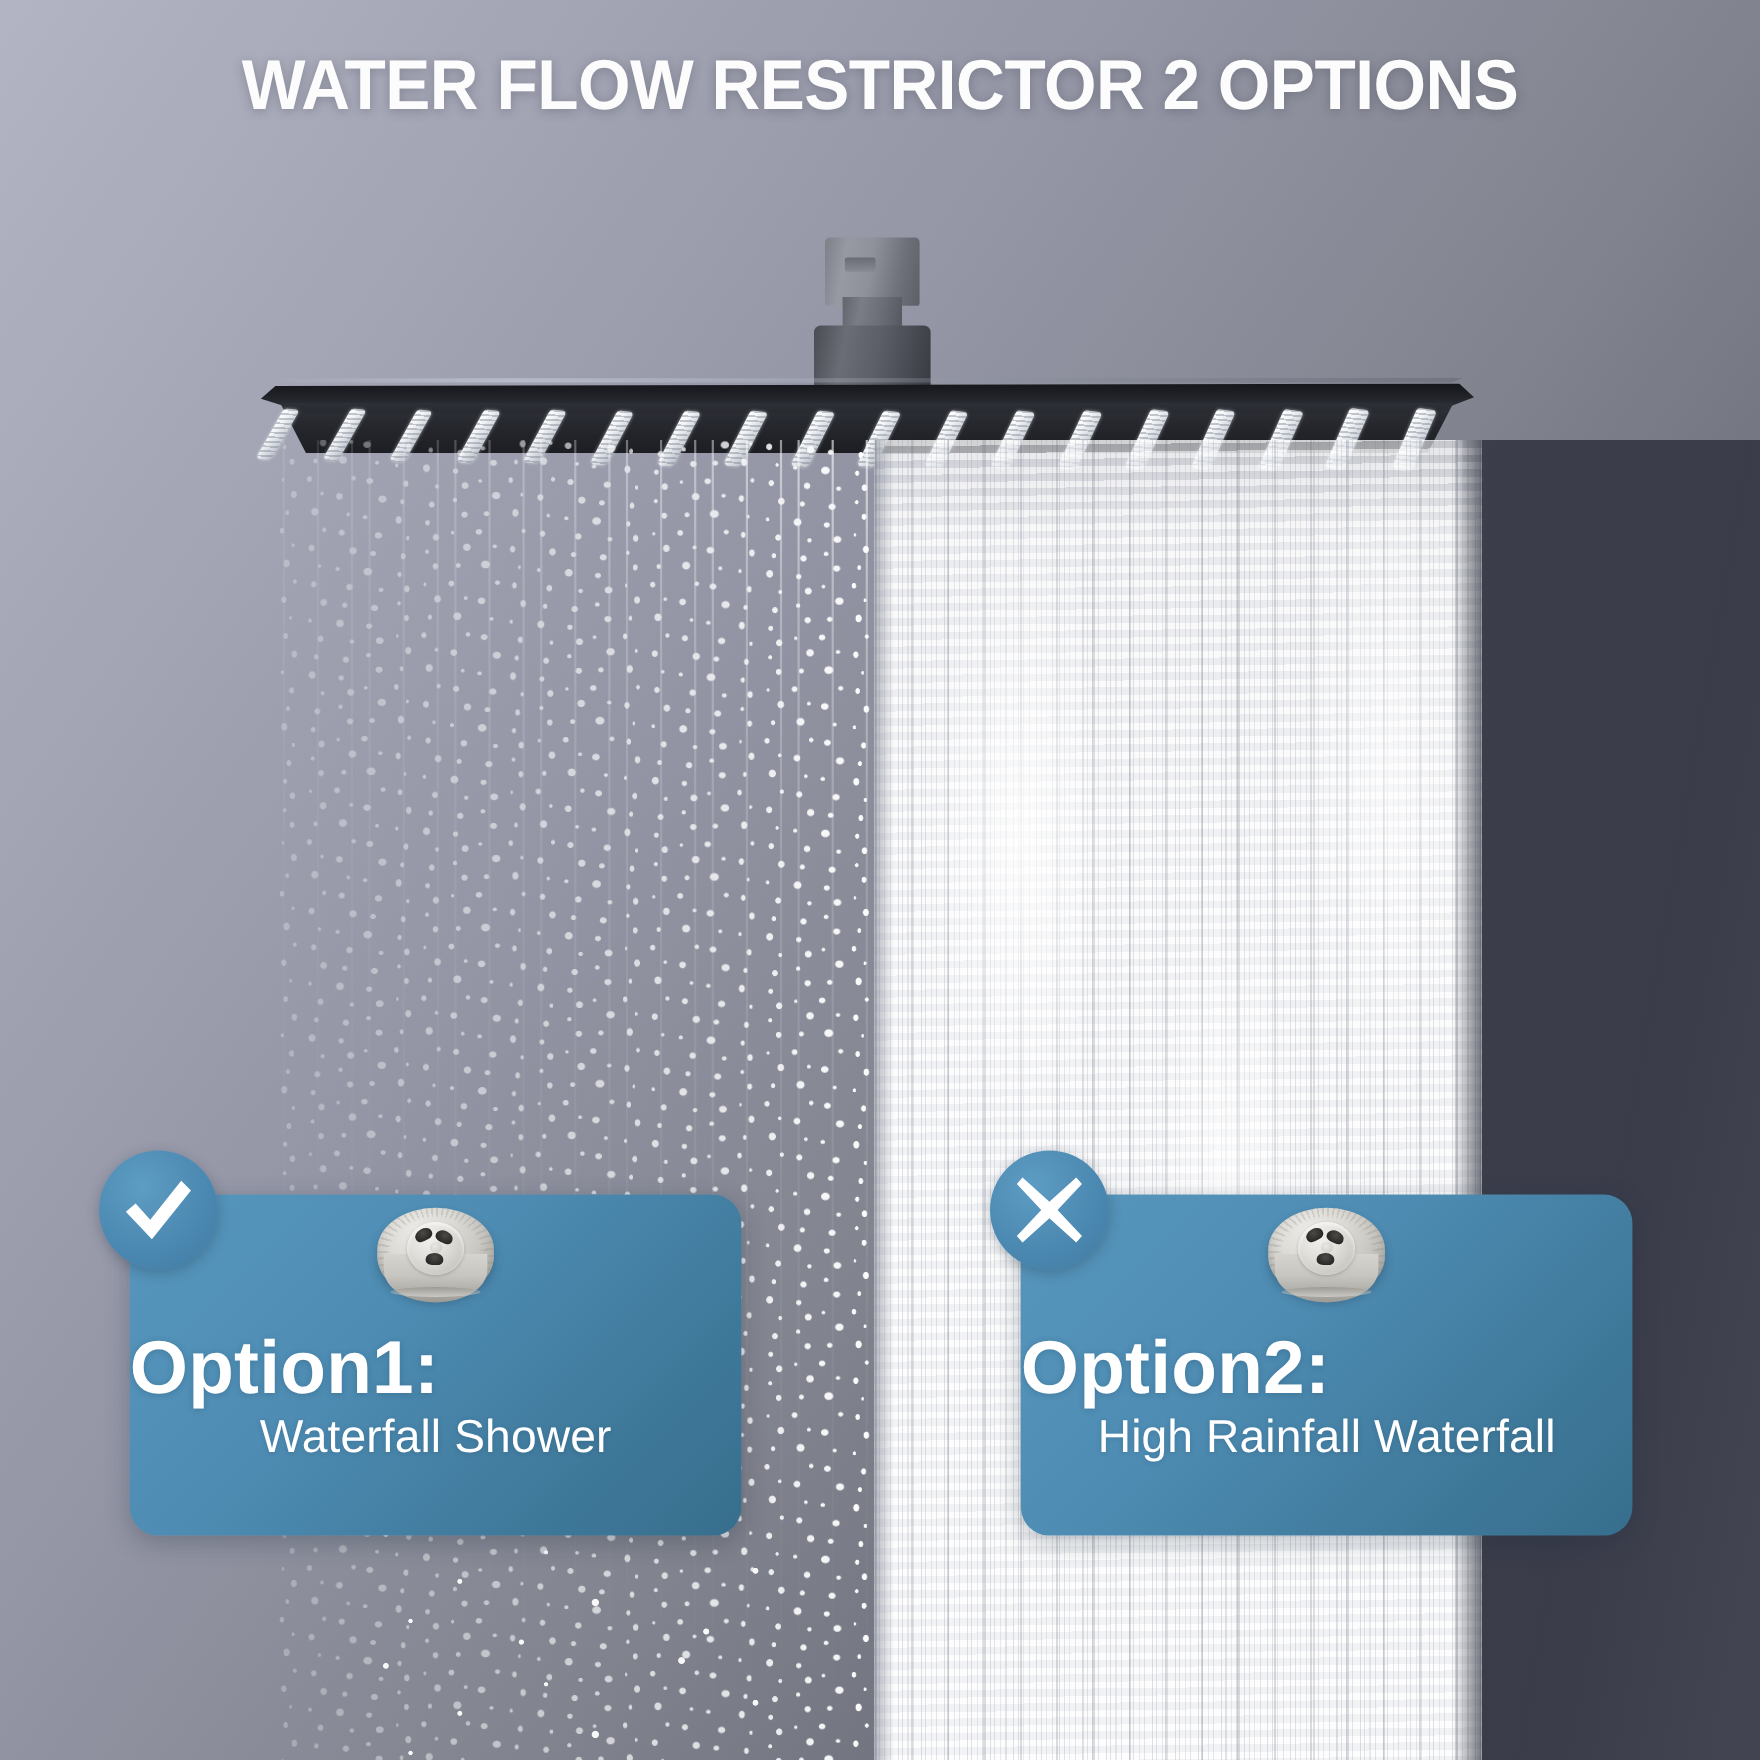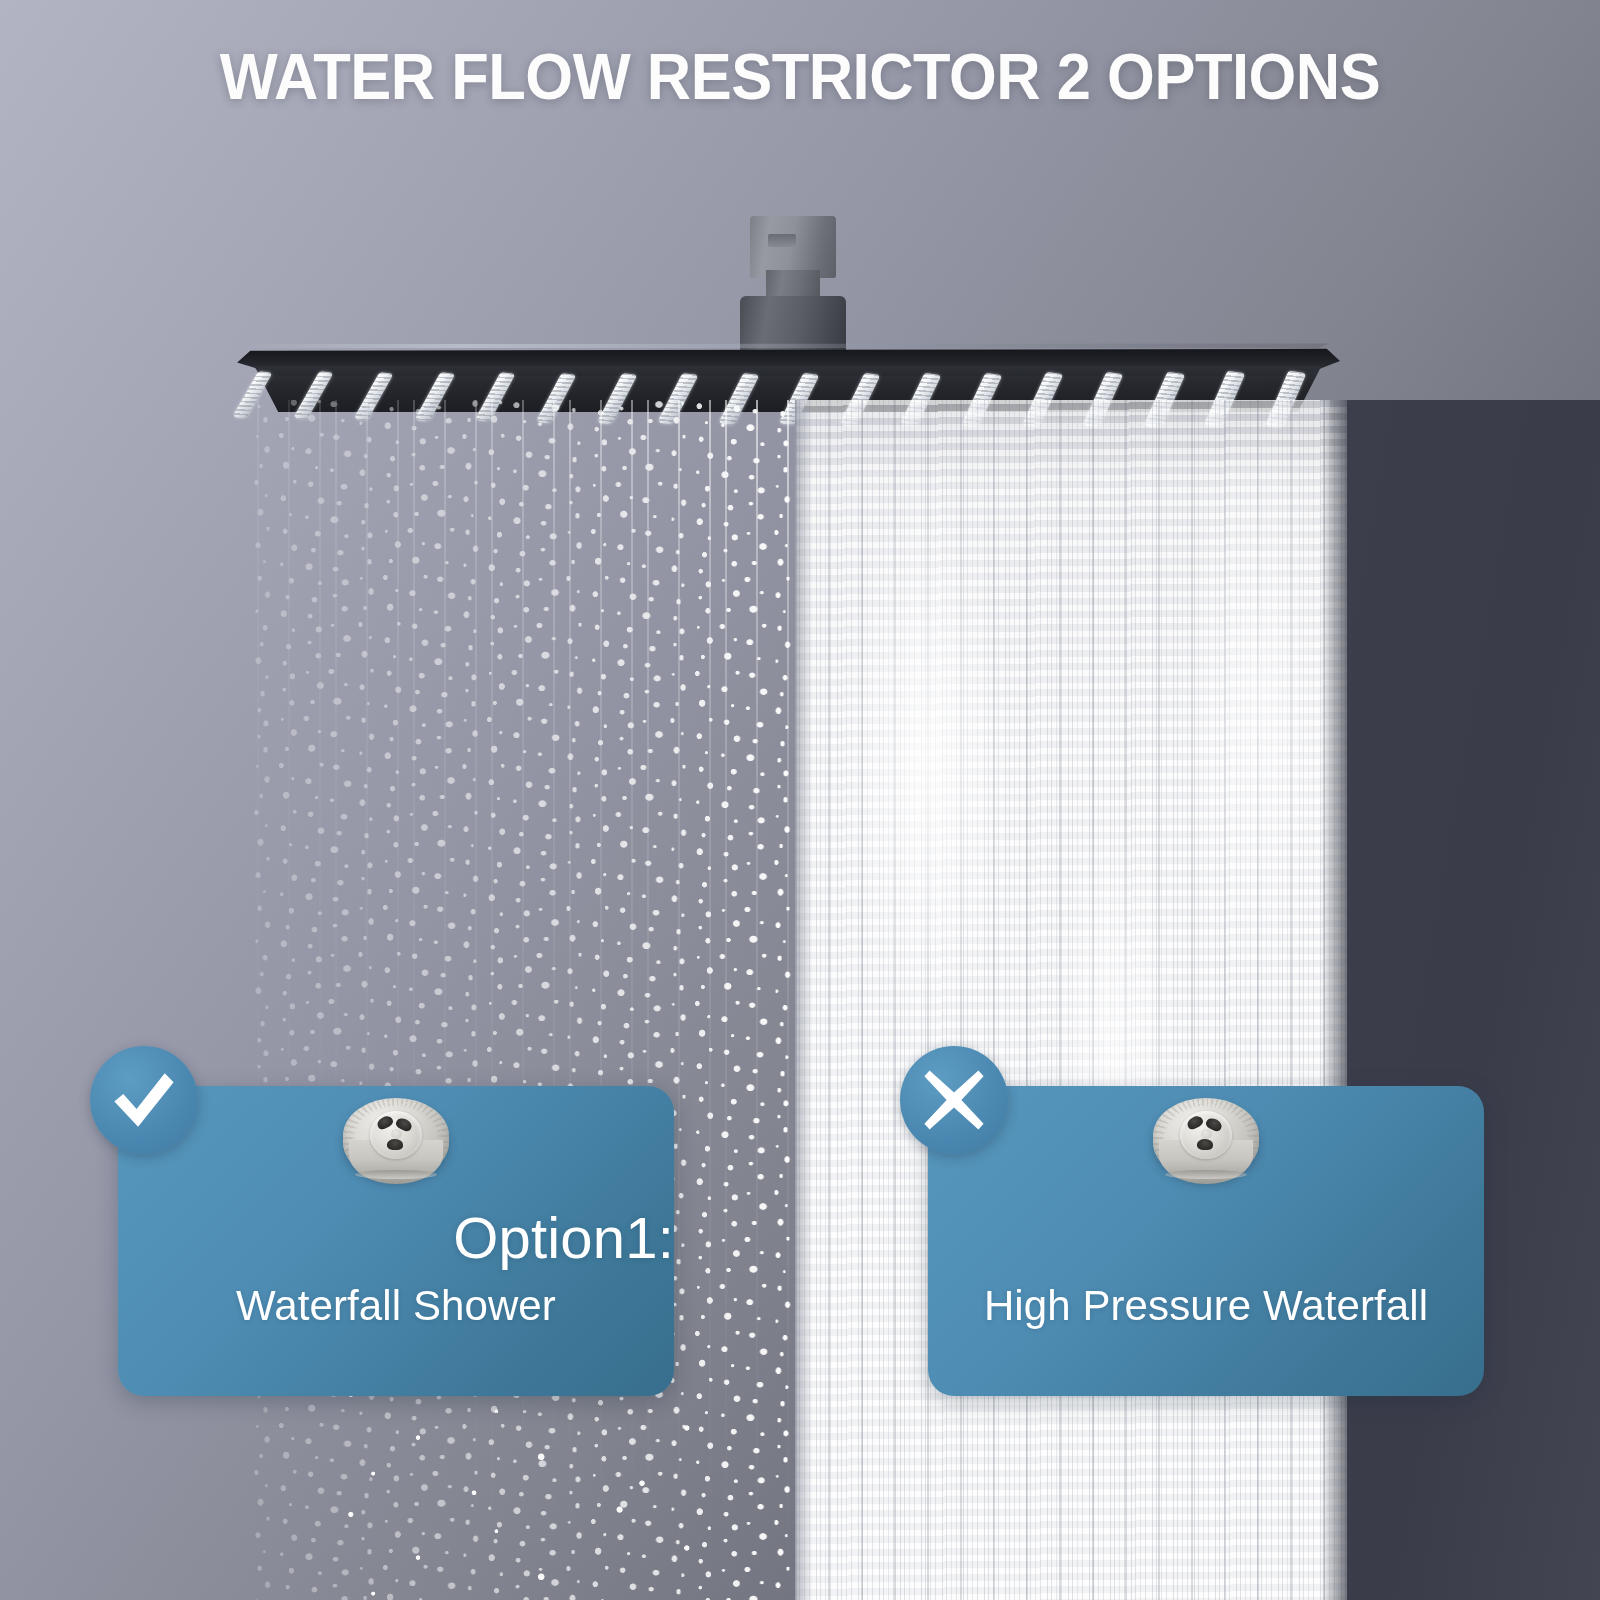--- a/index.html
+++ b/index.html
@@ -292,23 +292,23 @@
   .r-hole.h3 { left:48px; top:55px; transform:rotate(2deg); }
   .r-center {
     position:absolute; left:52px; top:45px; width:11px; height:10px;
     border-radius:50%;
     background:radial-gradient(circle at 40% 35%,#e8e7e3,#c9c8c3);
   }
 
   .card-title {
     position:absolute;
     left:0; top:118px; width:556px;
-    text-align:right;
-    font-size:58px;
-    font-weight:normal;
+    text-align:left;
+    font-size:68px;
+    font-weight:bold;
     color:#ffffff;
     letter-spacing:.2px;
     text-shadow:0 1px 6px rgba(25,55,80,.25);
   }
   .card-sub {
     position:absolute;
     left:0; top:196px; width:556px;
     text-align:center;
     font-size:42px;
     font-weight:normal;
@@ -481,16 +481,17 @@
     <div class="restrictor">
       <div class="r-body"></div>
       <div class="r-rim-text"></div>
       <div class="r-skirt"></div>
       <div class="r-hub"></div>
       <div class="r-hole h1"></div>
       <div class="r-hole h2"></div>
       <div class="r-hole h3"></div>
       <div class="r-center"></div>
     </div>
-    <div class="card-sub">High Pressure Waterfall</div>
+    <div class="card-title">Option2:</div>
+    <div class="card-sub">High Rainfall Waterfall</div>
   </div>
 
 </div>
 
 </body></html>

